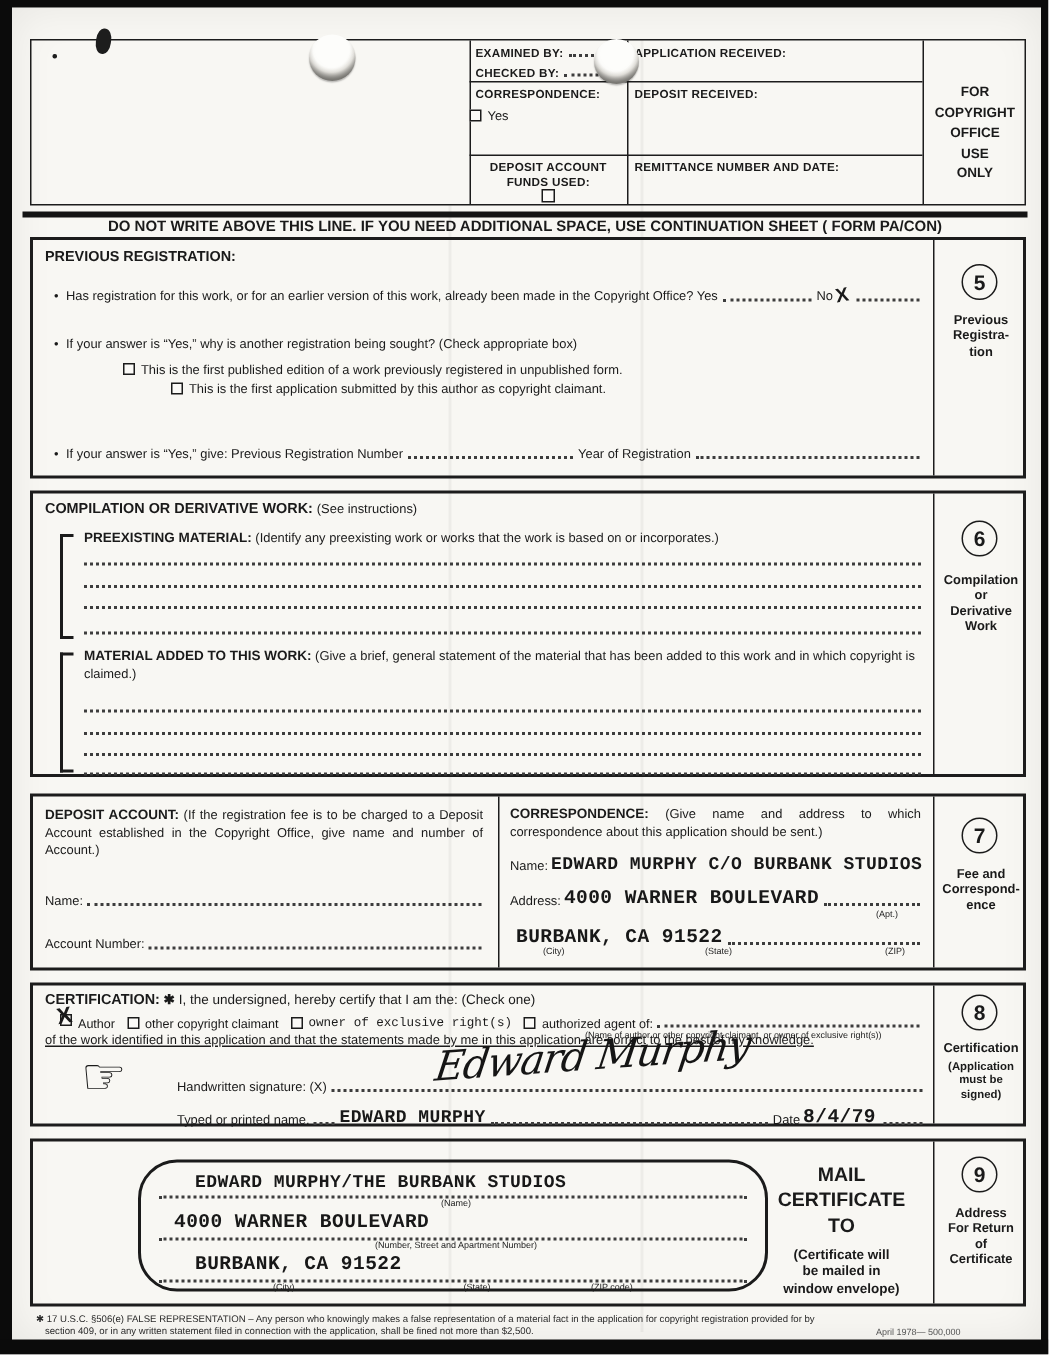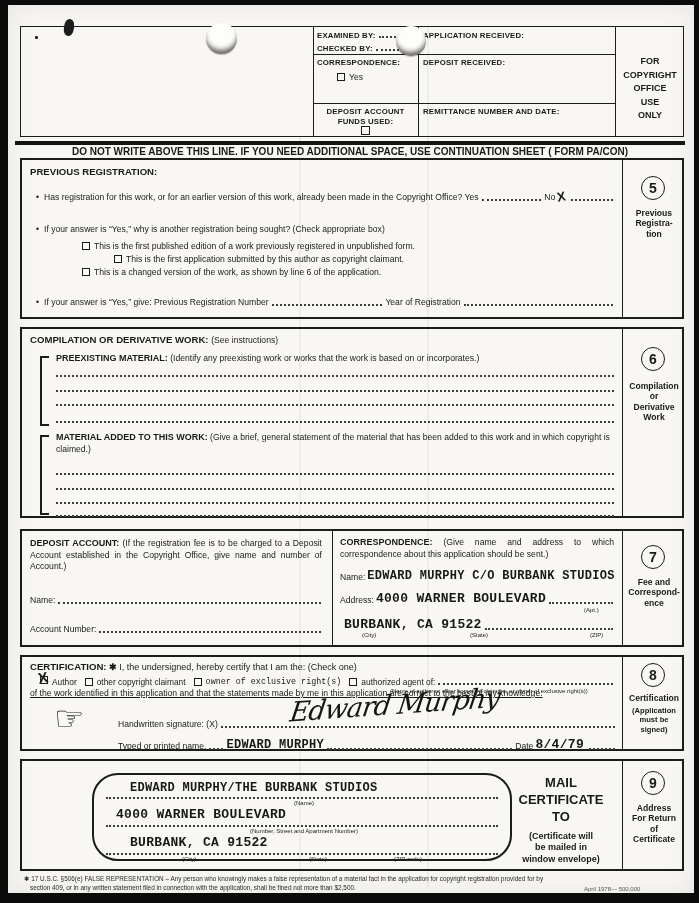--- a/index.html
+++ b/index.html
@@ -69,21 +69,21 @@
       <span class="lbl">EXAMINED BY:</span>
       <span class="dots"></span>
     </div>
     <div class="row" style="left:296px; top:17px; width:97px;">
       <span class="lbl">CHECKED BY:</span>
       <span class="dots"></span>
     </div>
     <div class="abs lbl" style="left:402px; top:4px;">APPLICATION RECEIVED:</div>
 
     <div class="abs lbl" style="left:296px; top:31px;">CORRESPONDENCE:</div>
-    <div class="rowc" style="left:316px; top:45px;text-align:center;">
+    <div class="rowc" style="left:292px; top:45px;text-align:center;">
       <span class="cb"></span>
       <span class="txt">Yes</span>
     </div>
     <div class="abs lbl" style="left:402px; top:31px;">DEPOSIT RECEIVED:</div>
 
     <div class="abs lbl pre" style="left:294px; top:80px; width:101px; text-align:center; line-height:1.3;">DEPOSIT ACCOUNT
 FUNDS USED:</div>
     <span class="cb abs" style="left:340px; top:99px; width:9px; height:9px;"></span>
     <div class="abs lbl" style="left:402px; top:80px;">REMITTANCE NUMBER AND DATE:</div>
 
@@ -120,24 +120,20 @@
       <span class="txt">If your answer is “Yes,” why is another registration being sought?  (Check appropriate box)</span>
     </div>
 
     <div class="rowc" style="left:60px; top:81px;">
       <span class="cb"></span>
       <span class="txt">This is the first published edition of a work previously registered in unpublished form.</span>
     </div>
     <div class="rowc" style="left:60px; top:94px;padding-left:32px;">
       <span class="cb"></span>
       <span class="txt">This is the first application submitted by this author as copyright claimant.</span>
-    </div>
-    <div class="rowc" style="left:60px; top:107px;">
-      <span class="cb"></span>
-      <span class="txt">This is a changed version of the work, as shown by line 6 of the application.</span>
     </div>
 
     <div class="row" style="left:14px; top:137px; width:580px;">
       <span class="txt" style="margin-right:5px;">•</span>
       <span class="txt" style="white-space:nowrap;">If your answer is “Yes,” give:  Previous Registration Number</span>
       <span class="dots" style="flex-grow:1;"></span>
       <span class="txt" style="white-space:nowrap;">Year of Registration</span>
       <span class="dots" style="flex-grow:1.35;"></span>
     </div>
 

